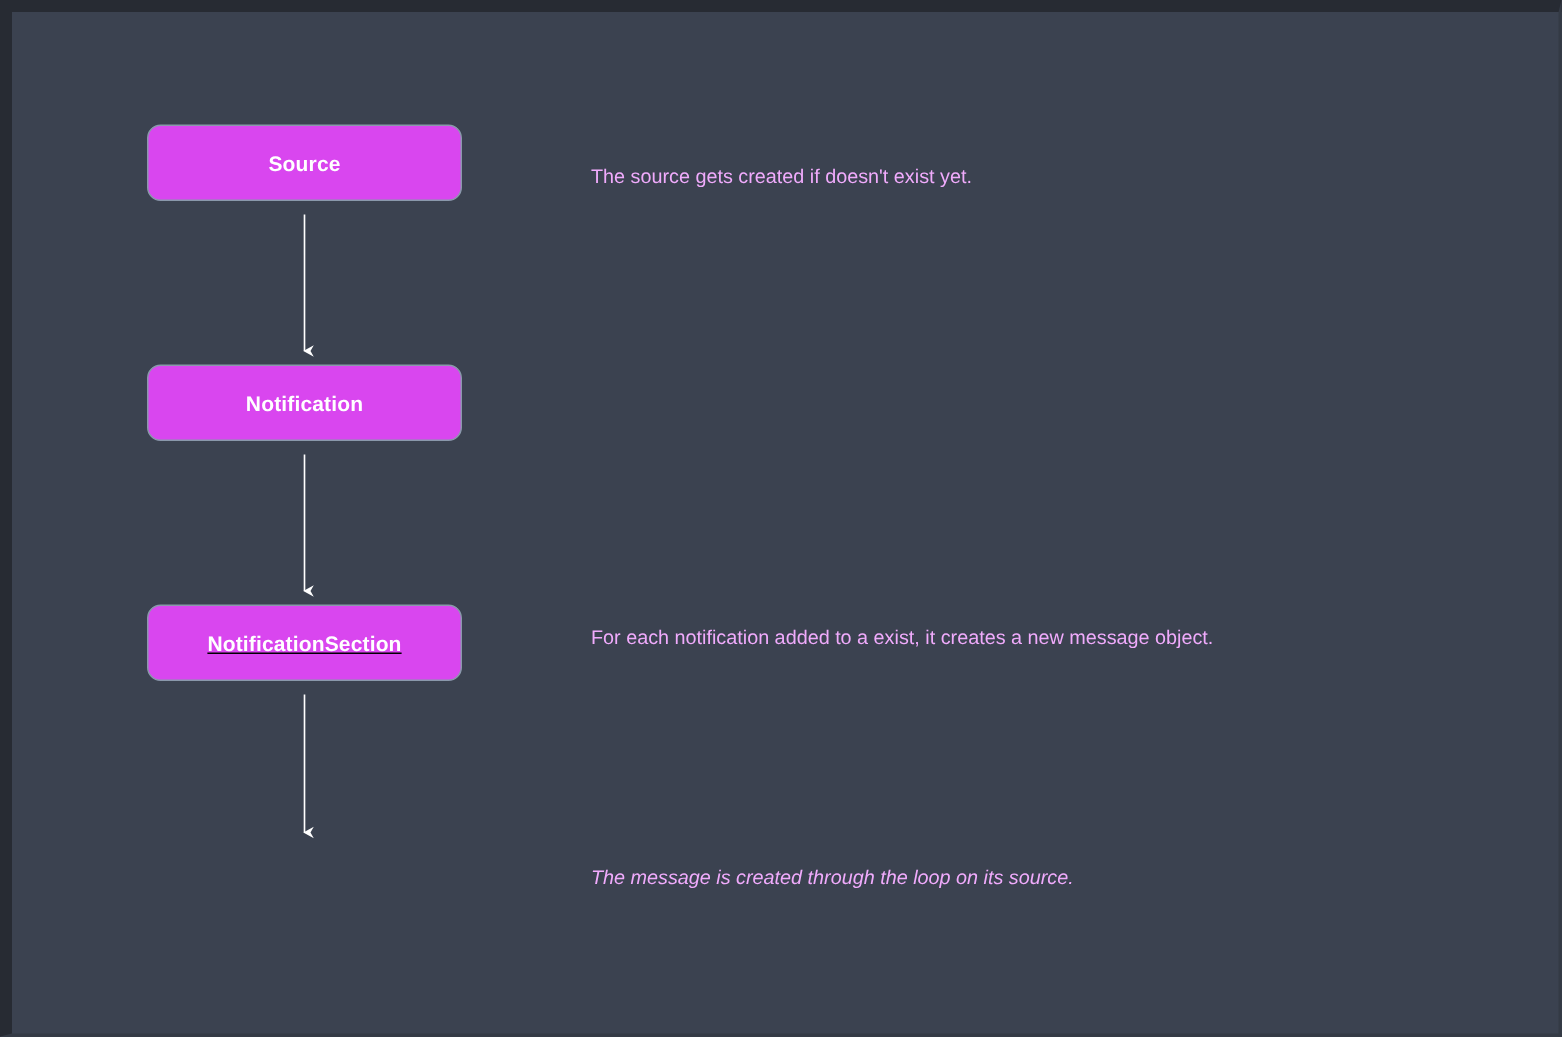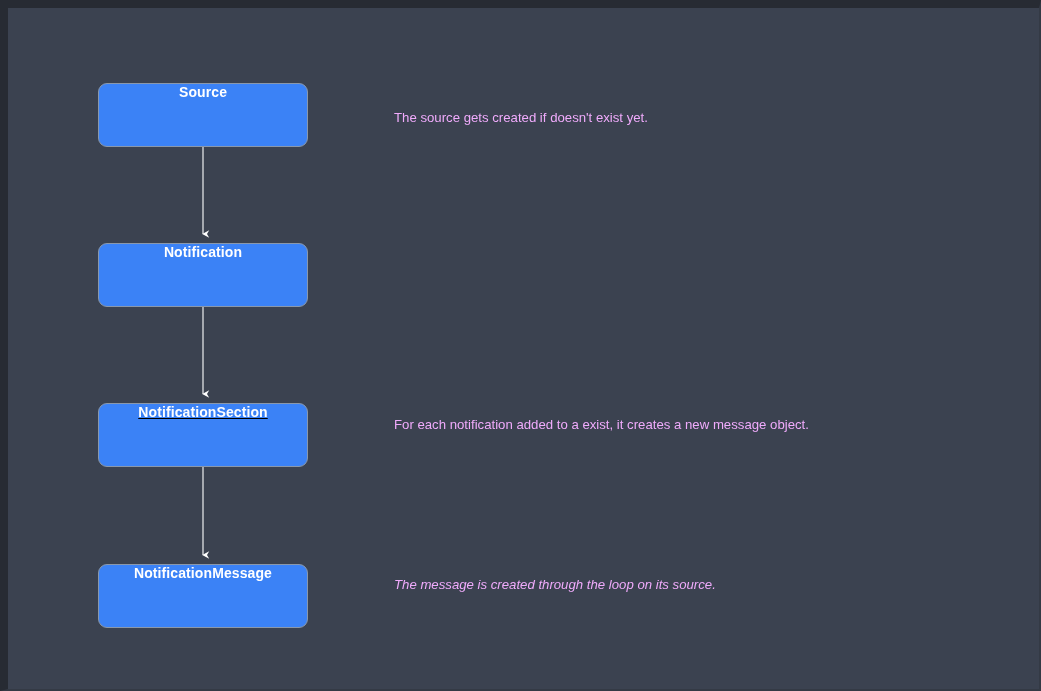--- a/index.html
+++ b/index.html
@@ -38,27 +38,27 @@
     top: 0;
     width: 1031px;
     height: 681px;
     pointer-events: none;
   }
 
   
   .node {
     position: absolute;
     width: 210px;
-    height: 64px;
+    height: 51px;
     box-sizing: border-box;
-    background: #3b82f6;
+    background: #d946ef;
     border: 1px solid #8a98ab;
     border-radius: 9px;
     display: flex;
-    align-items: flex-start;
+    align-items: center;
     justify-content: center;
   }
   .node-label {
     color: #ffffff;
     font-size: 14px;
     font-weight: bold;
     letter-spacing: 0.1px;
     text-align: center;
     white-space: nowrap;
   }
@@ -109,23 +109,20 @@
     </div>
 
     <div class="node node-2">
       <span class="node-label">Notification</span>
     </div>
 
     <div class="node node-3">
       <span class="node-label">NotificationSection</span>
     </div>
 
-    <div class="node node-4">
-      <span class="node-label">NotificationMessage</span>
-    </div>
 
     <div class="annotation anno-1">The source gets created if doesn't exist yet.</div>
 
 
     <div class="annotation anno-3">For each notification added to a exist, it creates a new message object.</div>
 
     <div class="annotation anno-4">The message is created through the loop on its source.</div>
 
   </div>
 </div>

